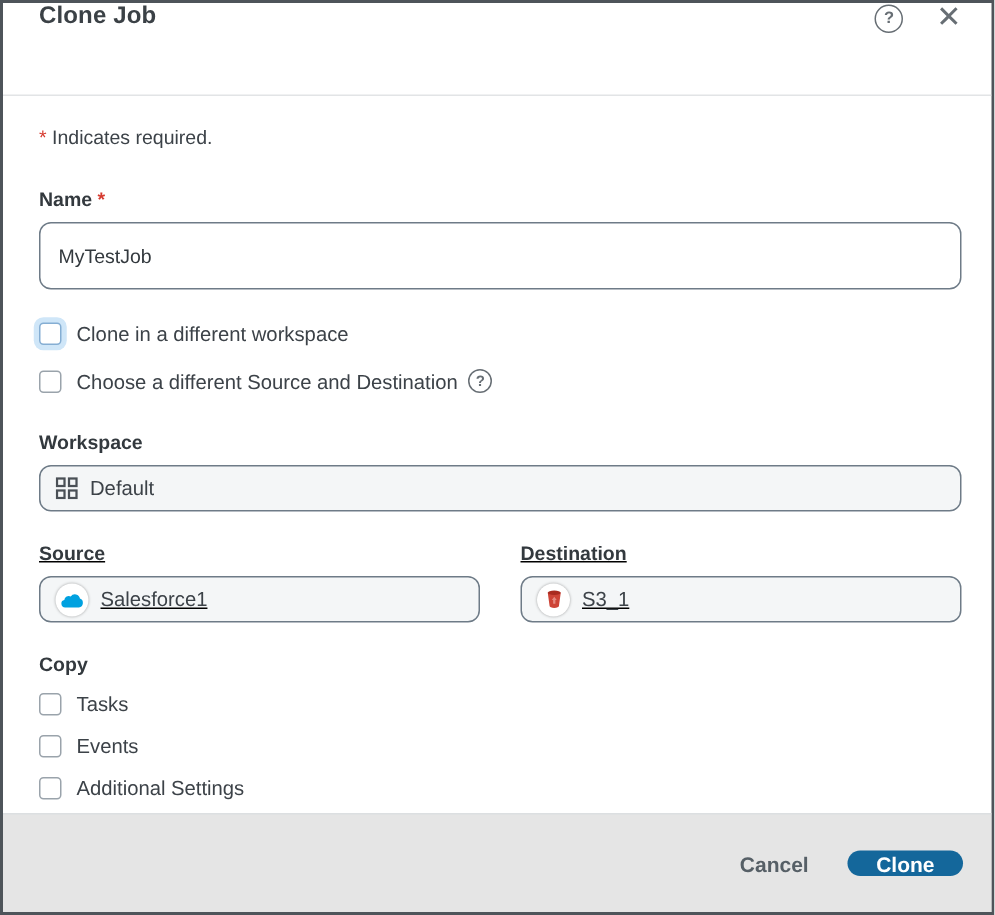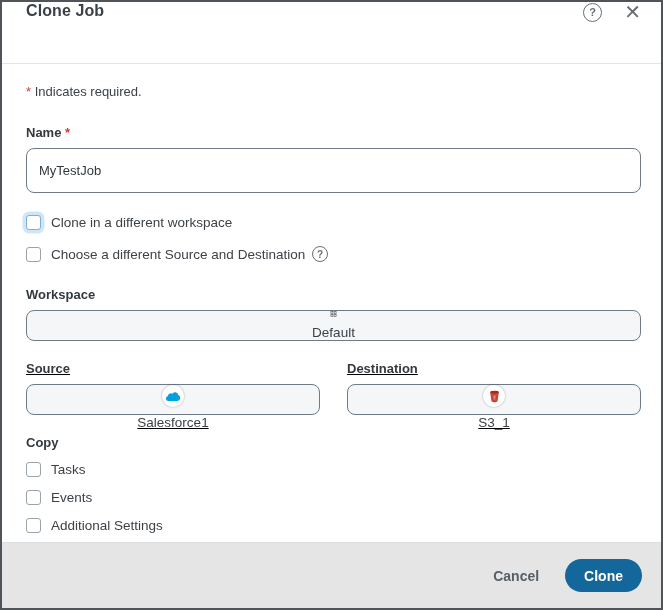--- a/index.html
+++ b/index.html
@@ -79,21 +79,21 @@
     margin-left: 7px; cursor: pointer;
   }
 
   .workspace-block { margin-top: 25px; margin-bottom: 20px; }
   .icon-input {
     height: 31px; width: 100%;
     border: 1px solid #6e7b87; border-radius: 8px;
     background: #f4f6f7;
     display: flex; align-items: center; gap: 8px;
     padding: 0 10px;
-    font-size: 13.5px; color: #3c4248; flex-direction: column;
+    font-size: 13.5px; color: #3c4248;
   }
 
   .two-col { display: flex; gap: 27px; margin-bottom: 20px; text-decoration: underline; }
   .col { width: 294px; }
 
   .conn-badge {
     width: 22px; height: 22px; border-radius: 50%;
     background: #ffffff; box-shadow: 0 0 2px rgba(0,0,0,0.35);
     display: inline-flex; align-items: center; justify-content: center;
     flex: 0 0 22px;
@@ -112,21 +112,21 @@
     background: #e5e5e5;
   }
   .link-btn {
     background: none; border: none;
     font-family: "Liberation Sans", sans-serif;
     font-size: 14px; font-weight: bold; color: #565f66;
     cursor: pointer;
   }
   .primary-btn {
     background: #14679b; border: none; border-radius: 17px;
-    height: 33px; padding: 0 19px;
+    height: 17px; padding: 0 19px;
     font-family: "Liberation Sans", sans-serif;
     font-size: 14px; font-weight: bold; color: #ffffff;
     cursor: pointer;
   }
 </style>
 </head>
 <body>
 
 <div class="modal">
 

